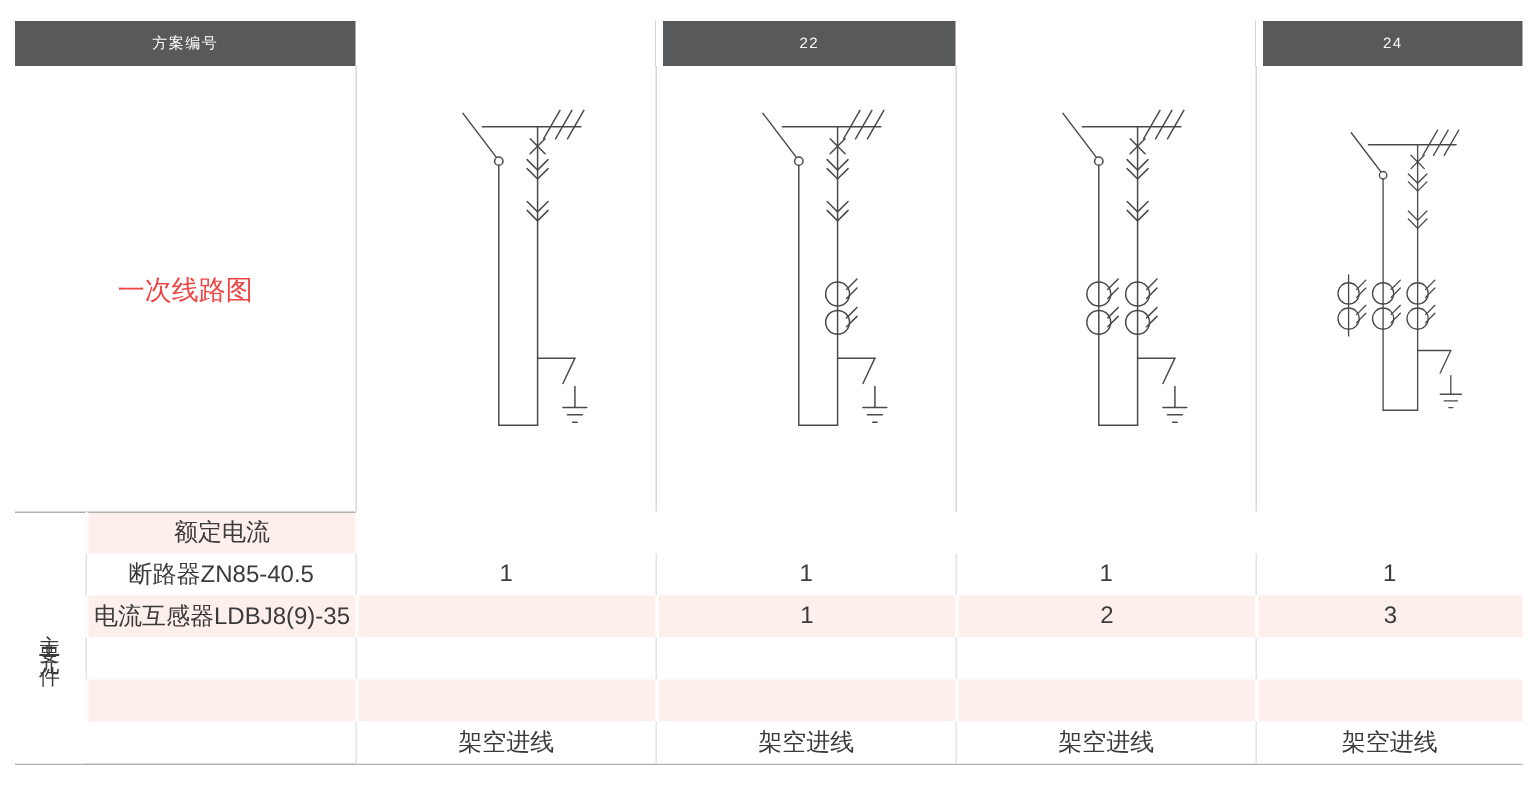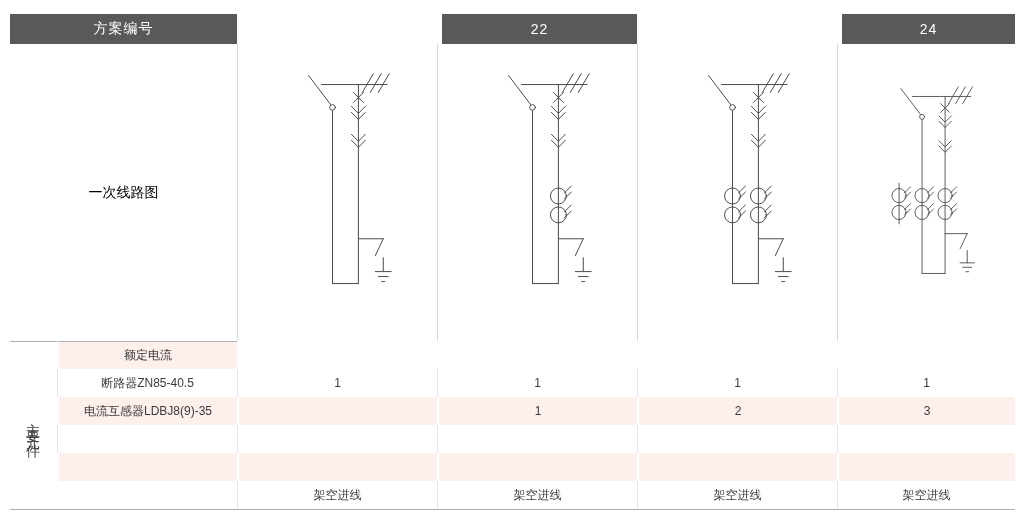--- a/index.html
+++ b/index.html
@@ -6,32 +6,32 @@
   html,body{background:#ffffff}
   body{font-family:"Liberation Sans","DejaVu Sans",sans-serif;color:#3b3b3b}
   .page{width:1025px;height:531px;background:#fff;padding:14px 10px 0 10px;overflow:hidden}
   .grid{
     display:grid;
     grid-template-columns:47px 180px 200px 200px 200px 178px;
     grid-template-rows:30px 297px 28px 28px 28px 28px 28px 28px;
     border-bottom:1px solid var(--rule,#b0b0b0);
   }
   .hcell{grid-row:1;background:var(--header-bg,#58595b);color:var(--header-text,#fff);
-    display:flex;align-items:center;justify-content:center;font-size:14px;letter-spacing:1px}
+    display:flex;align-items:center;justify-content:center;font-size:10px;letter-spacing:1px}
   .hfirst{grid-column:1/3}
   .hsep{border-left:5px solid #ffffff}
   .dlabel{grid-row:2;grid-column:1/3;display:flex;align-items:center;justify-content:center;
-    font-size:14px;color:#000000;background:#fff}
+    font-size:18px;color:#ef4444;background:#fff}
   .dcell{grid-row:2;border-left:1px solid #d8d8d8;background:#fff;
     display:flex;align-items:center;justify-content:center;overflow:hidden}
   .dcell svg{width:100%;height:100%;display:block}
   .strip{grid-column:1;grid-row:3/9;border-top:1px solid var(--rule,#b0b0b0);
     display:flex;align-items:center;justify-content:center;background:#fff}
   .strip span{writing-mode:vertical-lr;text-orientation:upright;letter-spacing:7px;font-size:14px;color:#3b3b3b}
-  .cell{display:flex;align-items:center;justify-content:center;font-size:12px;color:#3b3b3b}
+  .cell{display:flex;align-items:center;justify-content:center;font-size:16px;color:#3b3b3b}
   .pink{background:var(--pink-row,#fdefeb);border-left:2px solid #ffffff}
   .white{background:var(--white-row,#ffffff);border-left:1px solid #e3e3e3}
   .rtop{border-top:1px solid var(--rule,#b0b0b0)}
   .c-label{grid-column:2}
   .c1{grid-column:3}.c2{grid-column:4}.c3{grid-column:5}.c4{grid-column:6}
   .cspan{grid-column:3/7}
   .r3{grid-row:3}.r4{grid-row:4}.r5{grid-row:5}.r6{grid-row:6}.r7{grid-row:7}.r8{grid-row:8}
 </style>
 </head>
 <body>

